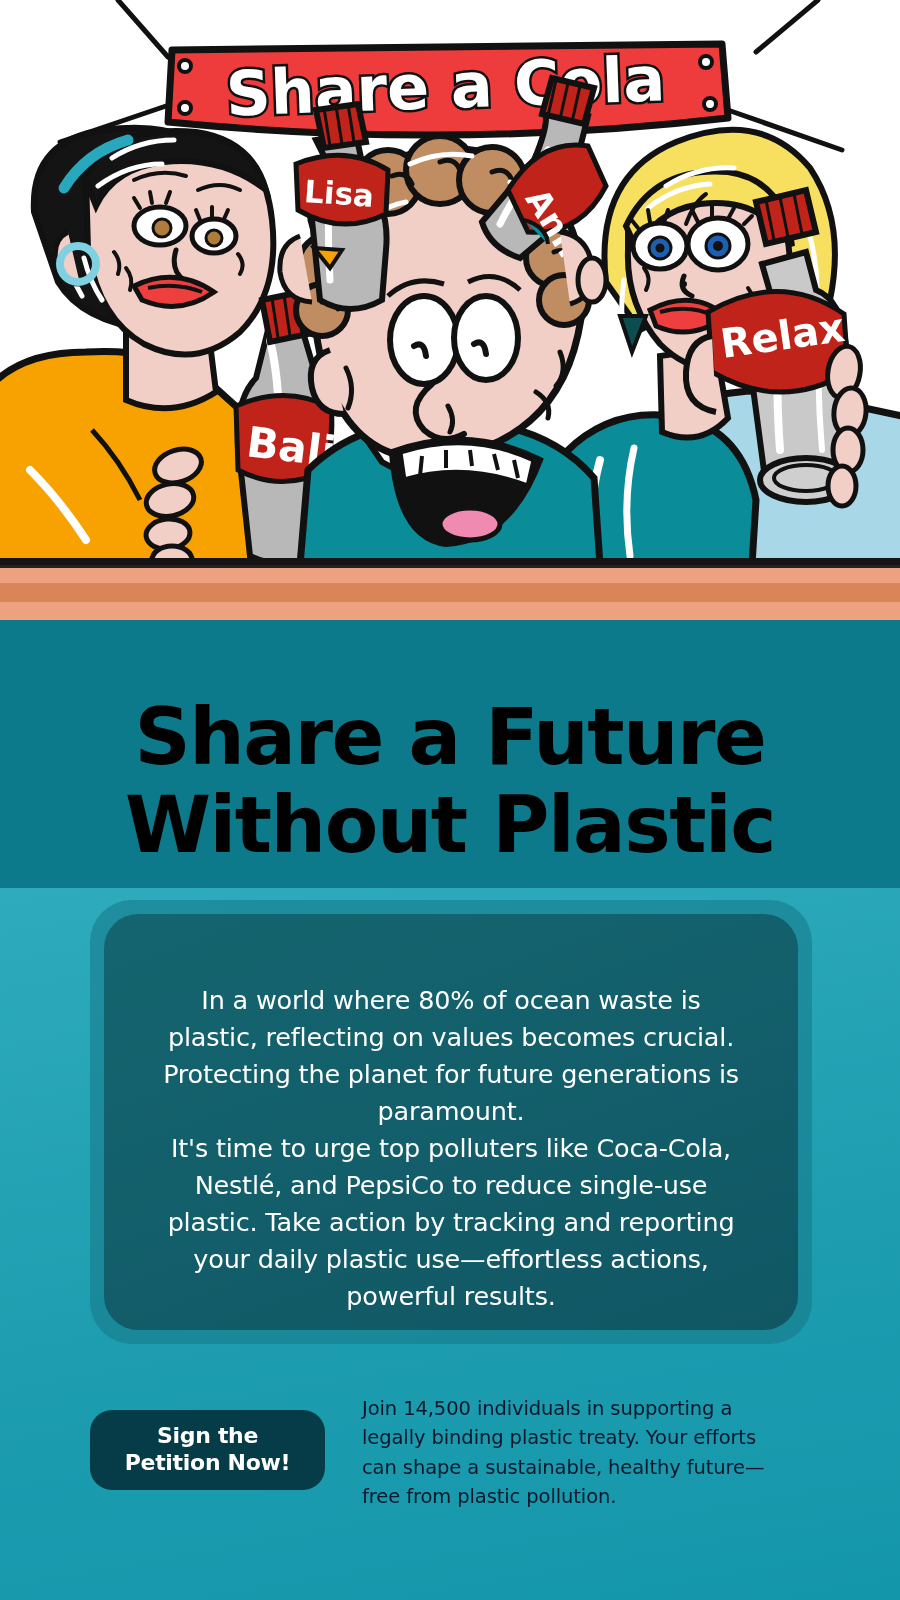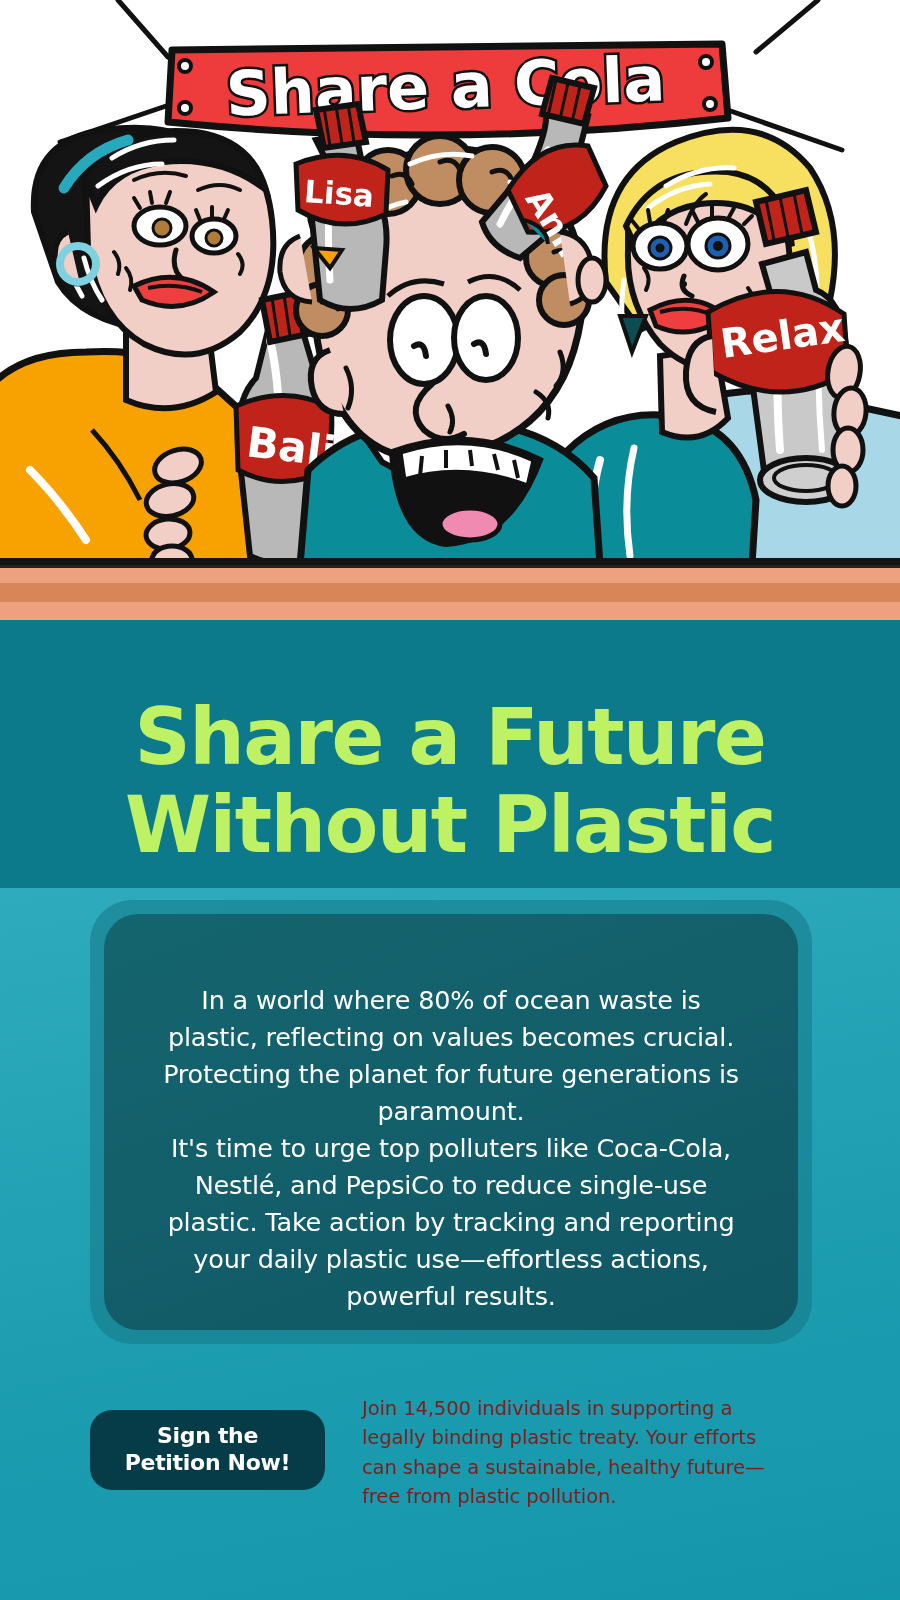--- a/index.html
+++ b/index.html
@@ -67,21 +67,21 @@
     width: 900px;
     height: 268px;
     background: #0d7a8c;
   }
   .headline {
     position: absolute;
     left: 0;
     top: 22px;
     width: 900px;
     text-align: center;
-    color: #bef264;
+    color: #000000;
     font-family: "DejaVu Sans", sans-serif;
     font-weight: 700;
     font-size: 78px;
     line-height: 1.12;
     letter-spacing: -1.5px;
     white-space: nowrap;
   }
   .headline .l1 { display:block; }
   .headline .l2 { display:block; }
 
@@ -158,21 +158,21 @@
     text-align: center;
     padding: 0 10px;
     box-sizing: border-box;
     white-space: pre-line;
   }
   .cta-note {
     position: absolute;
     left: 362px;
     top: 14px;
     width: 434px;
-    color: #7f1d1d;
+    color: #0f172a;
     font-family: "DejaVu Sans", sans-serif;
     font-size: 19.5px;
     line-height: 1.5;
     letter-spacing: -0.1px;
     text-align: left;
   }
 </style>
 </head>
 <body>
 

